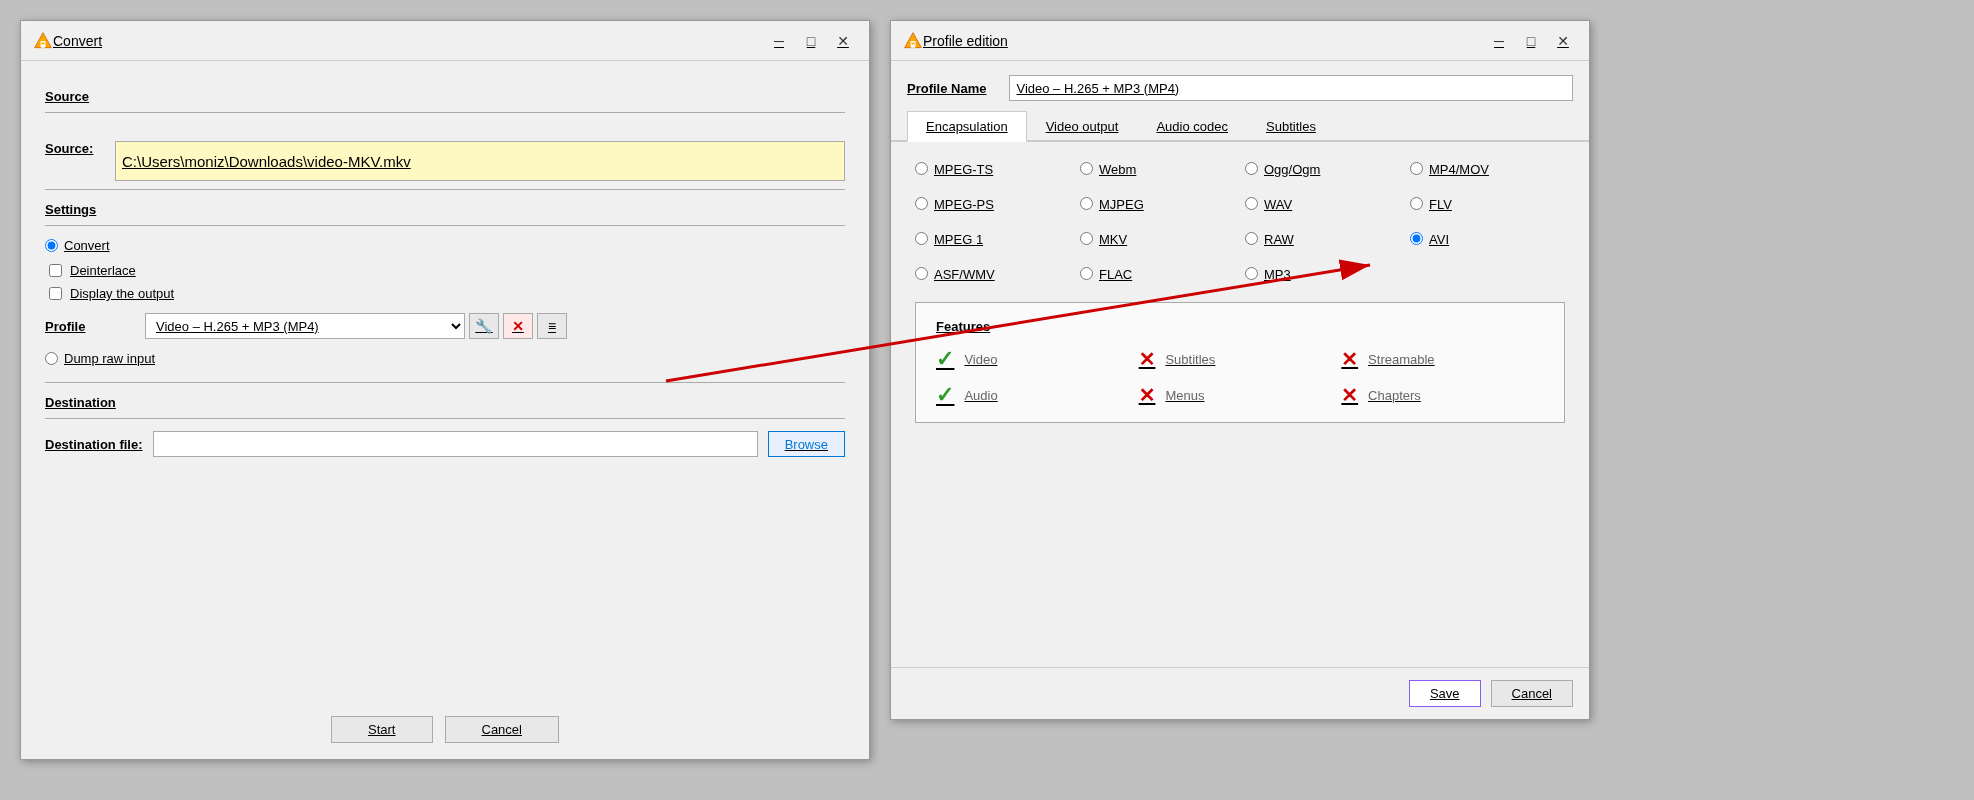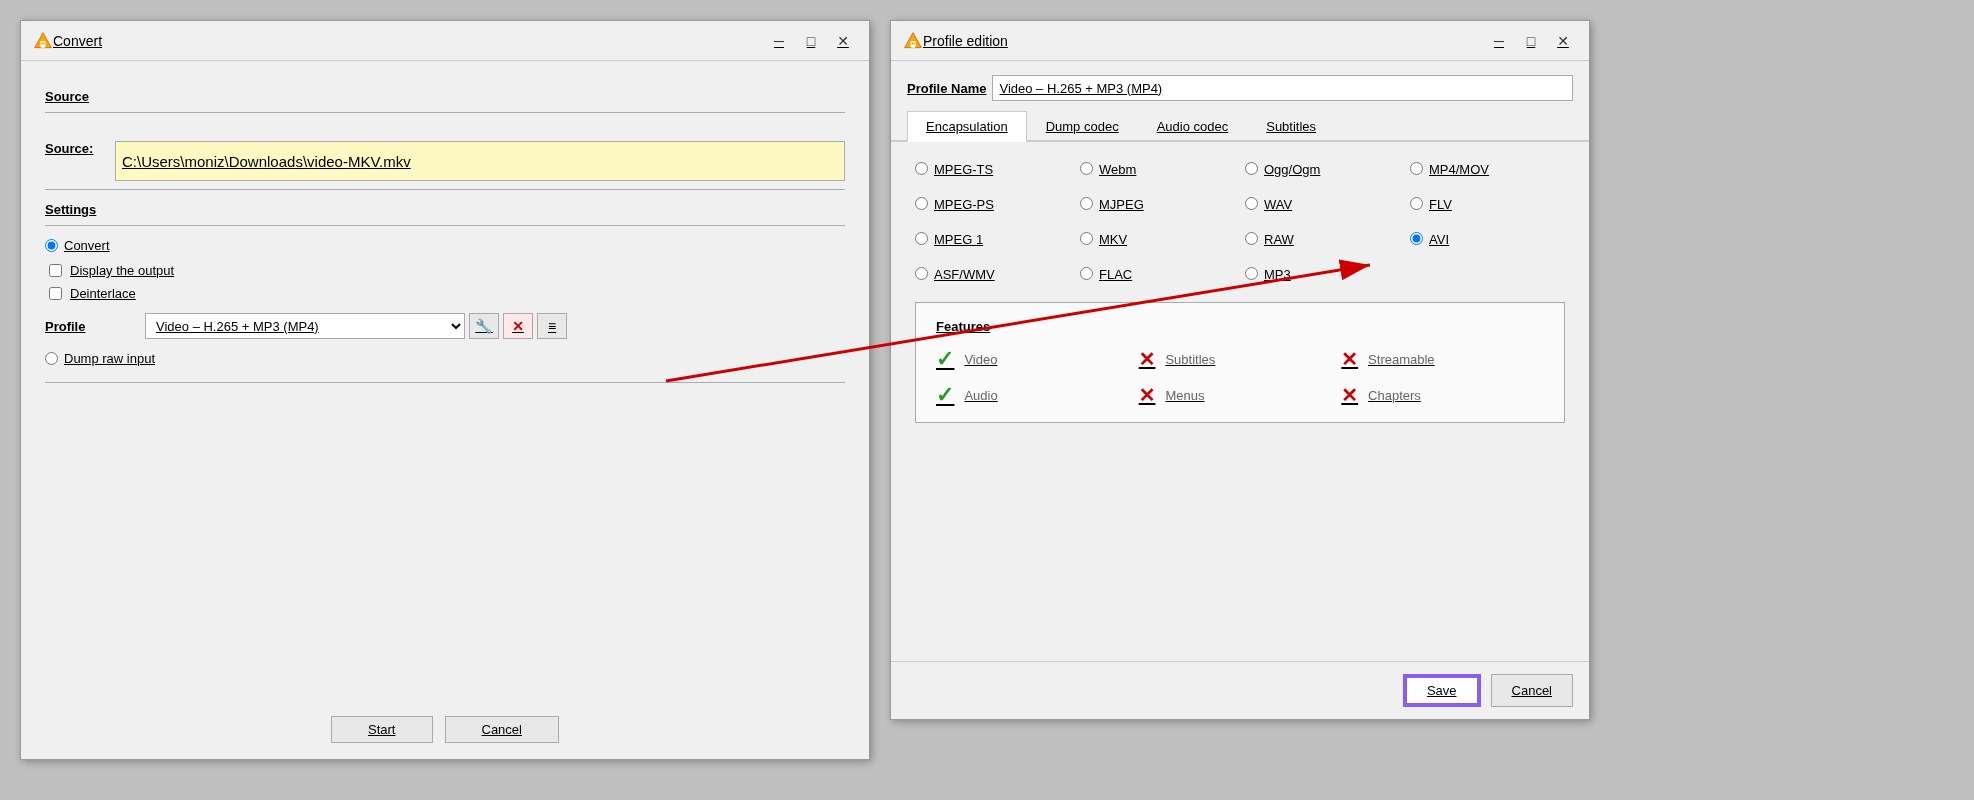--- a/index.html
+++ b/index.html
@@ -235,21 +235,21 @@
     
     .profile-window {
       width: 700px;
       height: 700px;
       margin: 20px 0 0 20px;
     }
 
     .profile-name-row {
       display: flex;
       align-items: center;
-      gap: 6px;
+      gap: 23px;
       padding: 14px 16px 10px;
     }
 
     .profile-name-label {
       font-weight: bold;
       white-space: nowrap;
     }
 
     .profile-name-input {
       flex: 1;
@@ -351,21 +351,21 @@
 
     .profile-window-bottom {
       display: flex;
       justify-content: flex-end;
       gap: 10px;
       padding: 12px 16px;
       border-top: 1px solid #ccc;
     }
 
     .save-btn {
-      border: 4px solid #8b5cf6;
+      border: 1px solid #8b5cf6;
       background: white;
       padding: 5px 20px;
       font-size: 13px;
       cursor: pointer;
       color: #000;
     }
 
     .cancel-btn {
       border: 1px solid #aaa;
       background: #e8e8e8;
@@ -434,27 +434,27 @@
 
       <div class="section-label">Settings</div>
       <hr class="section-divider">
 
       <div class="radio-row">
         <input type="radio" name="mode" checked="" id="convert-radio" style="">
         <label for="convert-radio">Convert</label>
       </div>
 
       <div class="checkbox-row">
+        <input type="checkbox" id="deinterlace" style="">
+        <label for="deinterlace">Deinterlace</label>
+      </div>
+
+      <div class="checkbox-row">
         <input type="checkbox" id="display-output" style="">
         <label for="display-output">Display the output</label>
-      </div>
-
-      <div class="checkbox-row">
-        <input type="checkbox" id="deinterlace" style="">
-        <label for="deinterlace">Deinterlace</label>
       </div>
 
       <div class="profile-row">
         <span class="profile-label">Profile</span>
         <select class="profile-select">
           <option>Video – H.265 + MP3 (MP4)</option>
         </select>
         <button class="profile-btn" title="Edit Profile">
           <span>🔧</span>
         </button>
@@ -466,20 +466,29 @@
         </button>
       </div>
 
       <div class="dump-row">
         <input type="radio" name="mode" id="dump-radio" style="">
         <label for="dump-radio" style="margin-left:6px;">Dump raw input</label>
       </div>
 
       <hr class="section-divider" style="margin-top:16px;">
 
+      <div class="destination-section">
+        <div class="section-label">Destination</div>
+        <hr class="section-divider">
+        <div class="dest-row">
+          <span class="dest-label">Destination file:</span>
+          <input type="text" class="dest-input" style="">
+          <button class="browse-btn">Browse</button>
+        </div>
+      </div>
     </div>
 
     <div class="bottom-buttons">
       <button class="action-btn">Start</button>
       <button class="action-btn">Cancel</button>
     </div>
   </div>
 
   <div class="window profile-window" style="display:flex; flex-direction:column;">
 
@@ -497,21 +506,21 @@
       </div>
     </div>
 
     <div class="profile-name-row">
       <span class="profile-name-label">Profile Name</span>
       <input type="text" class="profile-name-input" value="Video – H.265 + MP3 (MP4)" style="">
     </div>
 
     <div class="tabs-bar">
       <div class="tab active">Encapsulation</div>
-      <div class="tab">Dump codec</div>
+      <div class="tab">Video output</div>
       <div class="tab">Audio codec</div>
       <div class="tab">Subtitles</div>
     </div>
 
     <div class="encap-content">
       <div class="radio-grid">
 
         <div class="radio-item">
           <input type="radio" name="encap" id="enc-mpeg-ts" style="">
           <label for="enc-mpeg-ts">MPEG-TS</label>

